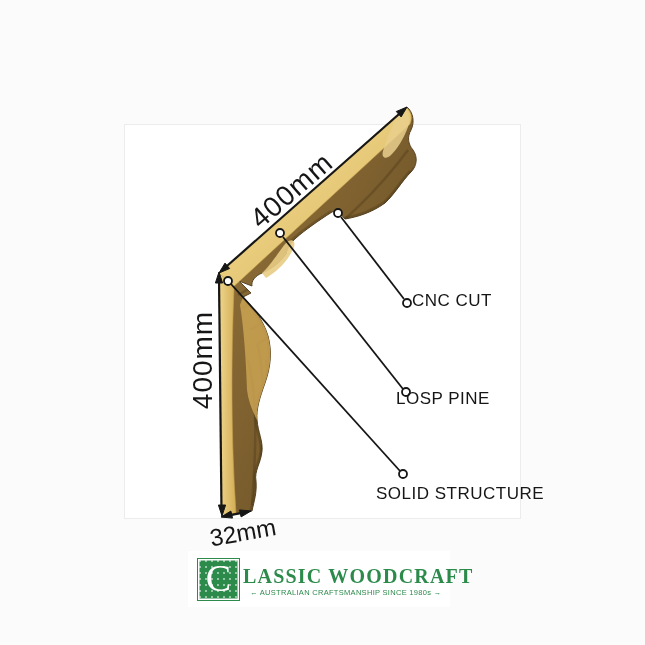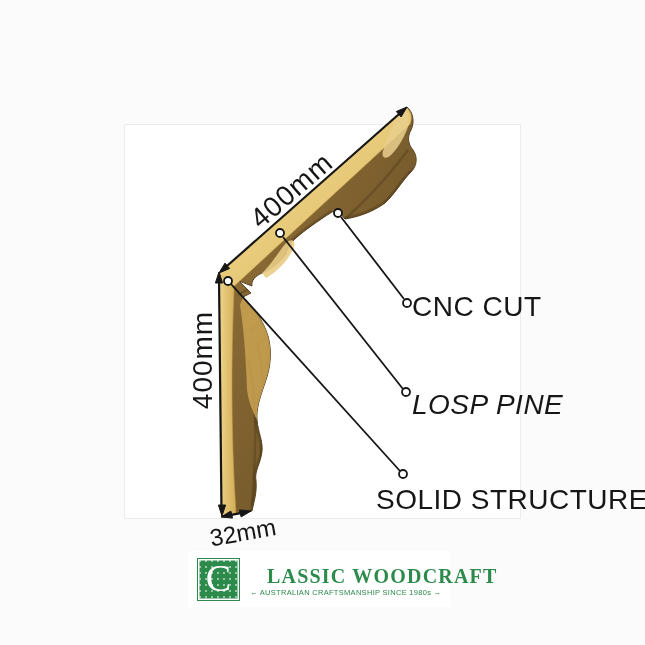--- a/index.html
+++ b/index.html
@@ -9,48 +9,48 @@
   }
   .inner-square{
     position:absolute;left:124px;top:124px;width:397px;height:395px;
     background:#ffffff;border:1px solid #ececec;box-sizing:border-box;
   }
   svg.overlay{position:absolute;left:0;top:0;}
   .lbl{
     position:absolute;color:#161616;white-space:nowrap;
     font-family:"Liberation Sans",sans-serif;line-height:1.1;
   }
-  .callout-lbl{font-size:28px;letter-spacing:.5px;}
+  .callout-lbl{font-size:17px;letter-spacing:.5px;}
   .dim-lbl{font-size:28px;letter-spacing:1px;}
   .dim-diag{left:292px;top:191px;transform:translate(-50%,-50%) rotate(-41deg);}
   .dim-left{left:203px;top:360px;transform:translate(-50%,-50%) rotate(-90deg);}
   .dim-foot{left:243px;top:533px;font-size:24px;transform:translate(-50%,-50%) rotate(-10deg);}
   .lbl-cnc{left:412px;top:292px;}
-  .lbl-losp{left:412px;top:390px;font-style:italic;}
+  .lbl-losp{left:396px;top:390px;}
   .lbl-solid{left:376px;top:485px;}
 
   .logo-box{
     position:absolute;left:188px;top:551px;width:262px;height:56px;background:#ffffff;
   }
   .logo-square{
     position:absolute;left:9px;top:7px;width:43px;height:43px;
     background:#2c8a4b;
     background-image:radial-gradient(rgba(255,255,255,.5) .8px, transparent 1.1px);
     background-size:6px 6px;
     box-shadow:inset 0 0 0 1px #2c8a4b, inset 0 0 0 2.5px #ffffff;
     display:flex;align-items:center;justify-content:center;
   }
   .logo-monogram{
     color:#ffffff;font-family:"Liberation Serif",serif;font-size:38px;
     font-weight:normal;line-height:1;margin-top:-3px;
   }
   .logo-wordmark{
     position:absolute;left:55px;top:14px;color:#2c8a4b;
     font-family:"Liberation Serif",serif;font-weight:bold;font-size:20px;
-    letter-spacing:1.2px;white-space:nowrap;margin-left:24px;
+    letter-spacing:1.2px;white-space:nowrap;
   }
   .logo-tagline{
     position:absolute;left:62px;top:37px;width:185px;
     color:#2c8a4b;font-size:7.5px;letter-spacing:.3px;white-space:nowrap;
     font-family:"Liberation Sans",sans-serif;
   }
 </style>
 </head>
 <body>
 

